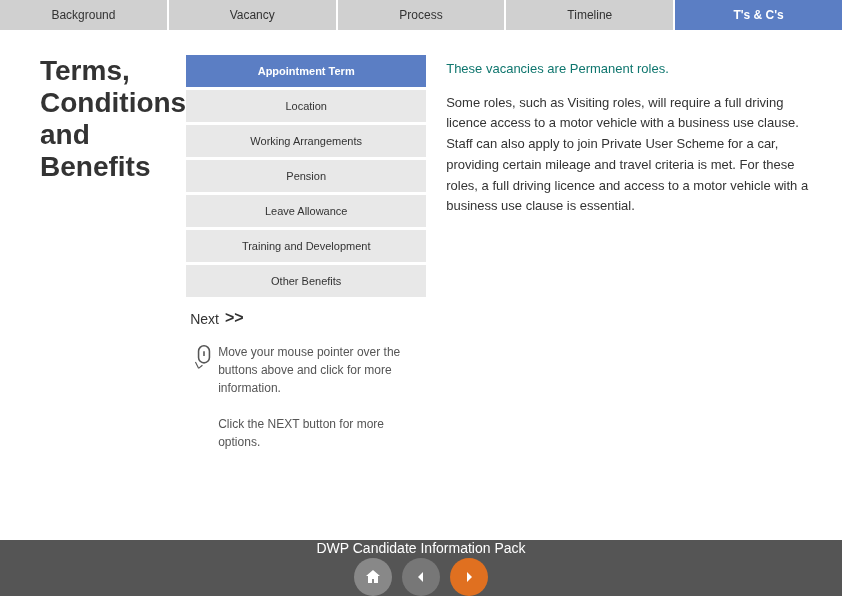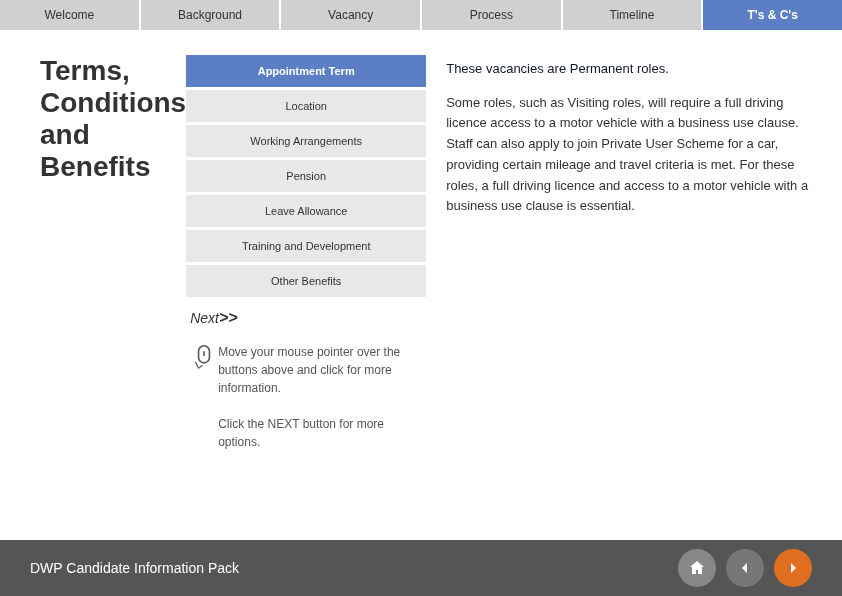--- a/index.html
+++ b/index.html
@@ -91,24 +91,23 @@
     .sidebar-item.active {
       background: #5b7ec4;
       color: #fff;
       font-weight: bold;
     }
 
     
     .next-container {
       margin-top: 12px;
       display: flex;
-      align-items: center;
-      gap: 0;
+      align-items: flex-end;
+      gap: 6px;
       padding-left: 4px;
-      font-style: italic;
     }
     .next-label {
       font-size: 14px;
       color: #333;
     }
     .next-arrows {
       font-size: 16px;
       color: #333;
       font-weight: bold;
     }
@@ -132,21 +131,21 @@
       line-height: 1.5;
     }
 
     
     .right-content {
       flex: 1;
       padding-top: 4px;
     }
     .content-text-main {
       font-size: 13px;
-      color: #0f172a;
+      color: #0f766e;
       margin-bottom: 14px;
       line-height: 1.5;
     }
     .content-text-body {
       font-size: 13px;
       color: #333;
       line-height: 1.6;
     }
 
     
@@ -154,20 +153,21 @@
       position: absolute;
       bottom: 0;
       left: 0;
       right: 0;
       height: 56px;
       background: #555;
       display: flex;
       align-items: center;
       justify-content: space-between;
       padding: 0 30px;
+      flex-direction: column;
     }
     .footer-title {
       color: #fff;
       font-size: 14px;
     }
     .footer-icons {
       display: flex;
       gap: 10px;
     }
     .footer-btn {
@@ -183,23 +183,20 @@
       font-size: 16px;
     }
     .footer-btn.home { background: #888; }
     .footer-btn.back { background: #777; }
     .footer-btn.forward { background: #e07020; }
   </style>
 </head>
 <body>
 
 <nav class="top-nav">
-  <div class="nav-tab">
-    <span>Welcome</span>
-  </div>
   <div class="nav-tab">
     <span>Background</span>
   </div>
   <div class="nav-tab">
     <span>Vacancy</span>
   </div>
   <div class="nav-tab">
     <span>Process</span>
   </div>
   <div class="nav-tab">

